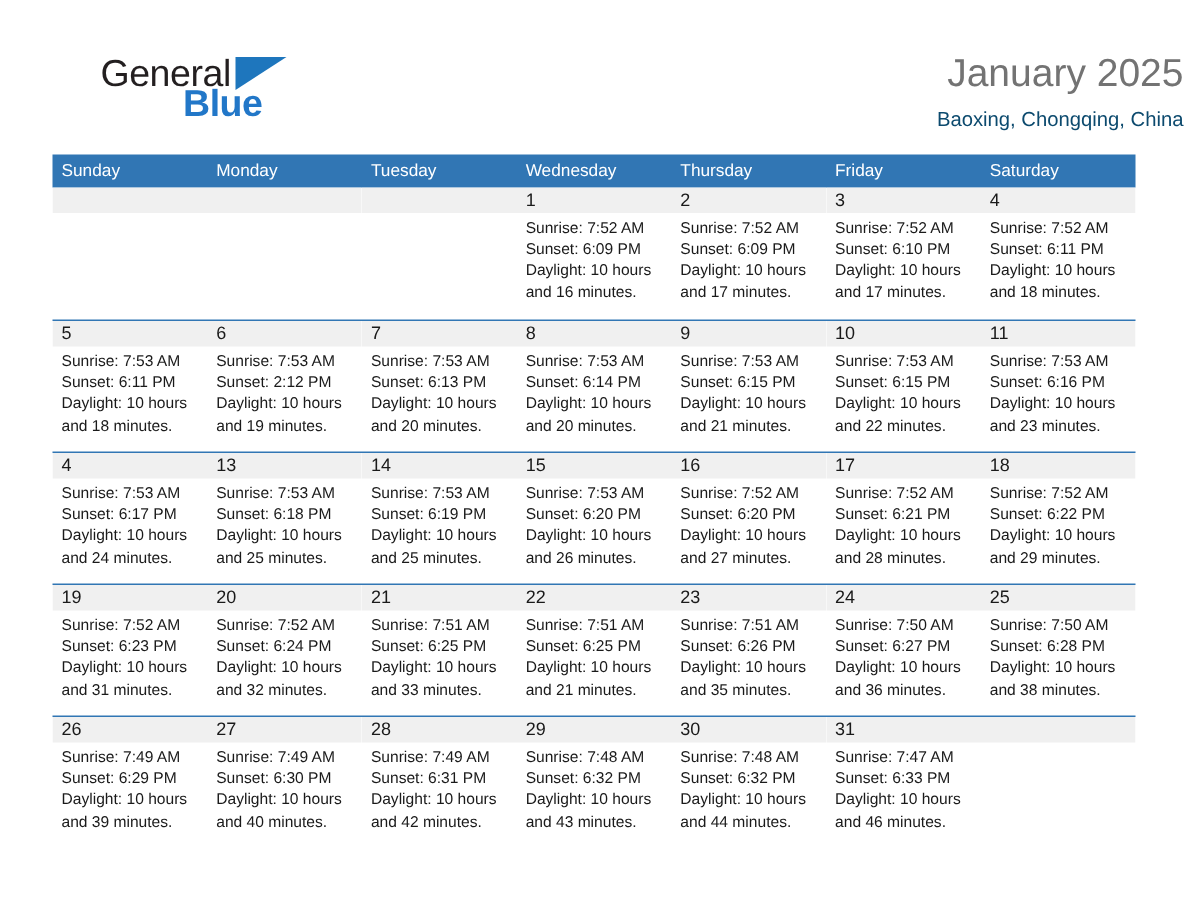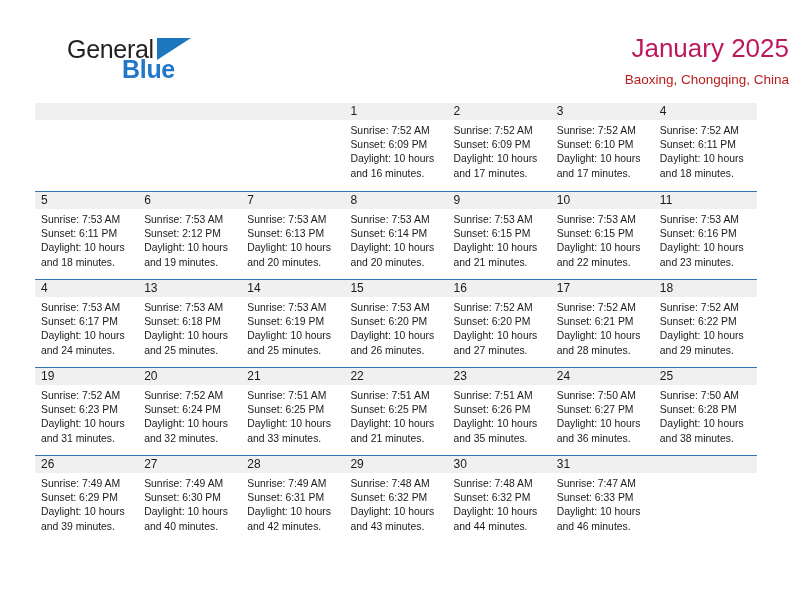--- a/index.html
+++ b/index.html
@@ -63,28 +63,28 @@
   }
 
   .title-block {
     position: absolute;
     right: 35px;
     top: 32px;
     text-align: right;
   }
   .cal-title {
     font-size: 26px;
-    color: #be185d;
+    color: #737373;
     line-height: 32px;
     white-space: nowrap;
   }
   .cal-subtitle {
     margin-top: 8px;
     font-size: 13.5px;
-    color: #b91c1c;
+    color: #0c4a6e;
     line-height: 16px;
     white-space: nowrap;
     padding-left: 20px;
   }
 
   
   .calendar {
     position: absolute;
     left: 35px;
     top: 103px;
@@ -162,20 +162,29 @@
 
   <div class="title-block">
     <div class="cal-title">January 2025</div>
     <div class="cal-subtitle">Baoxing, Chongqing, China</div>
   </div>
 
 </div>
 
 <div class="calendar">
 
+  <div class="weekday-header">
+    <div class="weekday-cell">Sunday</div>
+    <div class="weekday-cell">Monday</div>
+    <div class="weekday-cell">Tuesday</div>
+    <div class="weekday-cell">Wednesday</div>
+    <div class="weekday-cell">Thursday</div>
+    <div class="weekday-cell">Friday</div>
+    <div class="weekday-cell">Saturday</div>
+  </div>
 
   <div id="weeks-container">
       <div class="week-row">
         <div class="day-cell">
           <div class="day-number-band">
             <span class="day-number"></span>
           </div>
         </div>
         <div class="day-cell">
           <div class="day-number-band">

